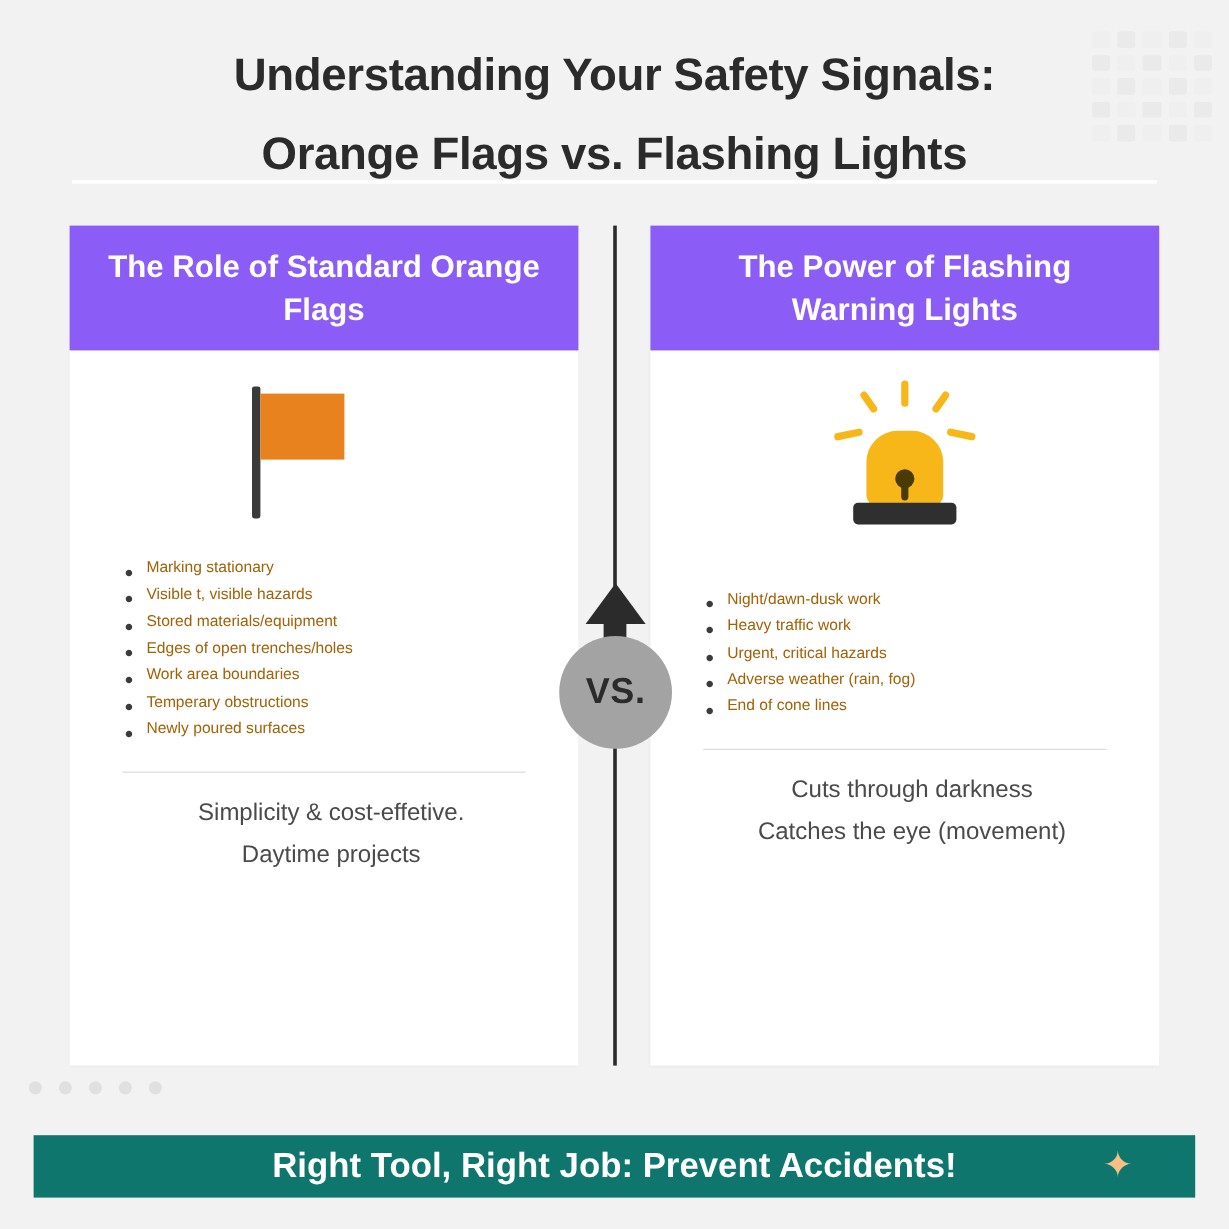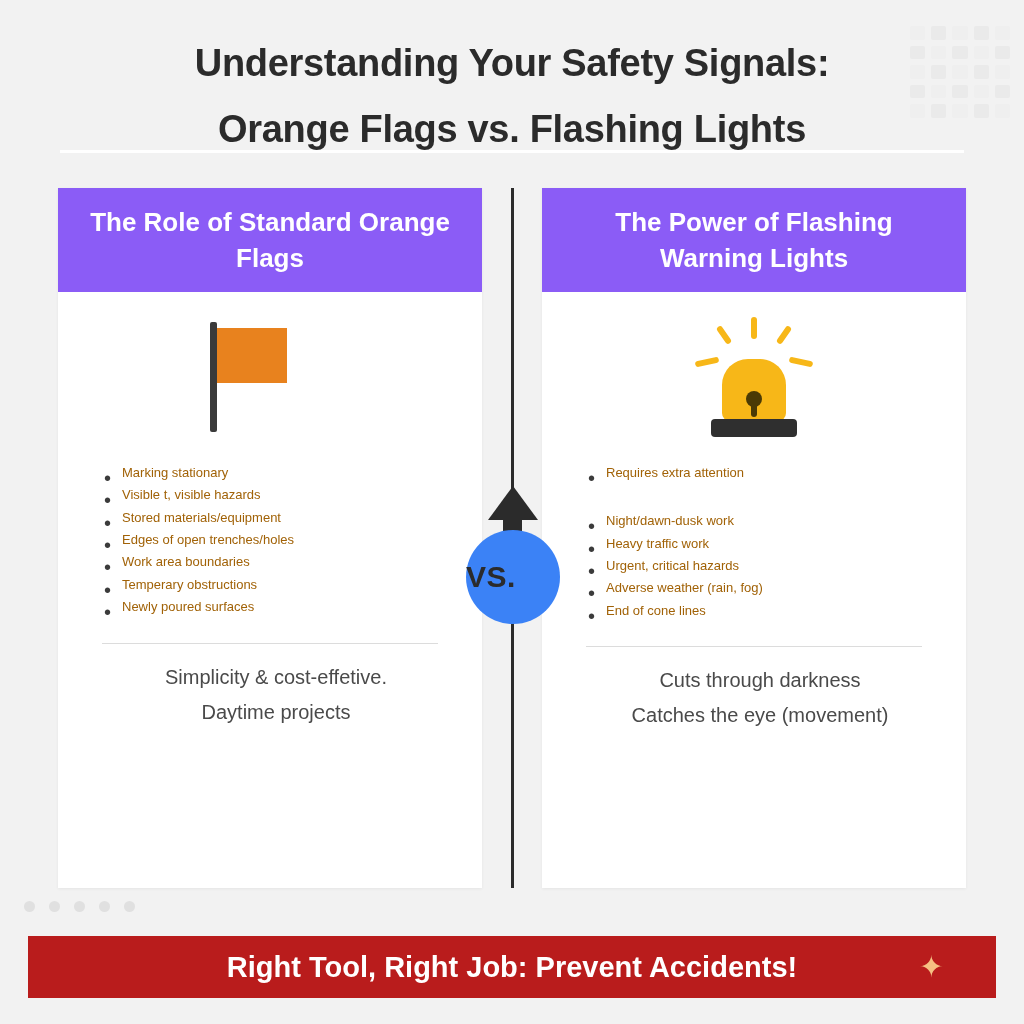--- a/index.html
+++ b/index.html
@@ -248,23 +248,24 @@
     height: 700px;
     background: #2b2b2b;
   }
   .vs-badge {
     position: absolute;
     left: 466px;
     top: 530px;
     width: 94px;
     height: 94px;
     border-radius: 50%;
-    background: #3b82f6;
+    background: #a3a3a3;
     display: flex;
     align-items: center;
+    justify-content: center;
   }
   .vs-text {
     font-size: 30px;
     font-weight: bold;
     color: #2b2b2b;
     letter-spacing: 0.5px;
   }
   .up-arrow {
     position: absolute;
     left: 488px;
@@ -282,22 +283,22 @@
     width: 19px;
     height: 34px;
     background: #2b2b2b;
   }
 
   .footer-bar {
     position: absolute;
     left: 28px;
     right: 28px;
     bottom: 26px;
-    height: 62px;
-    background: #b91c1c;
+    height: 52px;
+    background: #0f766e;
     display: flex;
     align-items: center;
     justify-content: center;
     position: absolute;
   }
   .footer-text {
     color: #ffffff;
     font-size: 29px;
     font-weight: bold;
   }
@@ -397,21 +398,20 @@
           <div class="ray r2"></div>
           <div class="ray r3"></div>
           <div class="ray r4"></div>
           <div class="ray r5"></div>
           <div class="beacon-dome"></div>
           <div class="beacon-key"></div>
           <div class="beacon-base"></div>
         </div>
       </div>
       <ul class="bullets">
-        <li>Requires extra attention</li>
         <li class="gap">Night/dawn-dusk work</li>
         <li>Heavy traffic work</li>
         <li>Urgent, critical hazards</li>
         <li>Adverse weather (rain, fog)</li>
         <li>End of cone lines</li>
       </ul>
       <div class="divider-line"></div>
       <div class="footnote">
         <div>Cuts through darkness</div>
         <div>Catches the eye (movement)</div>

